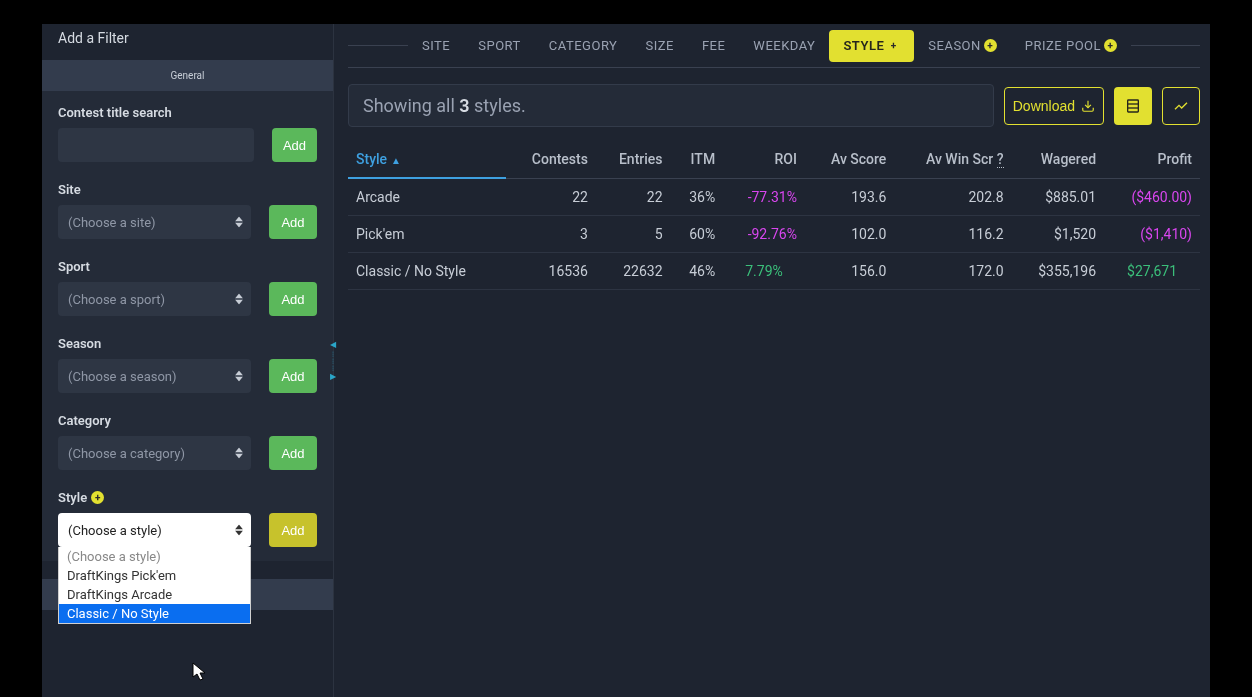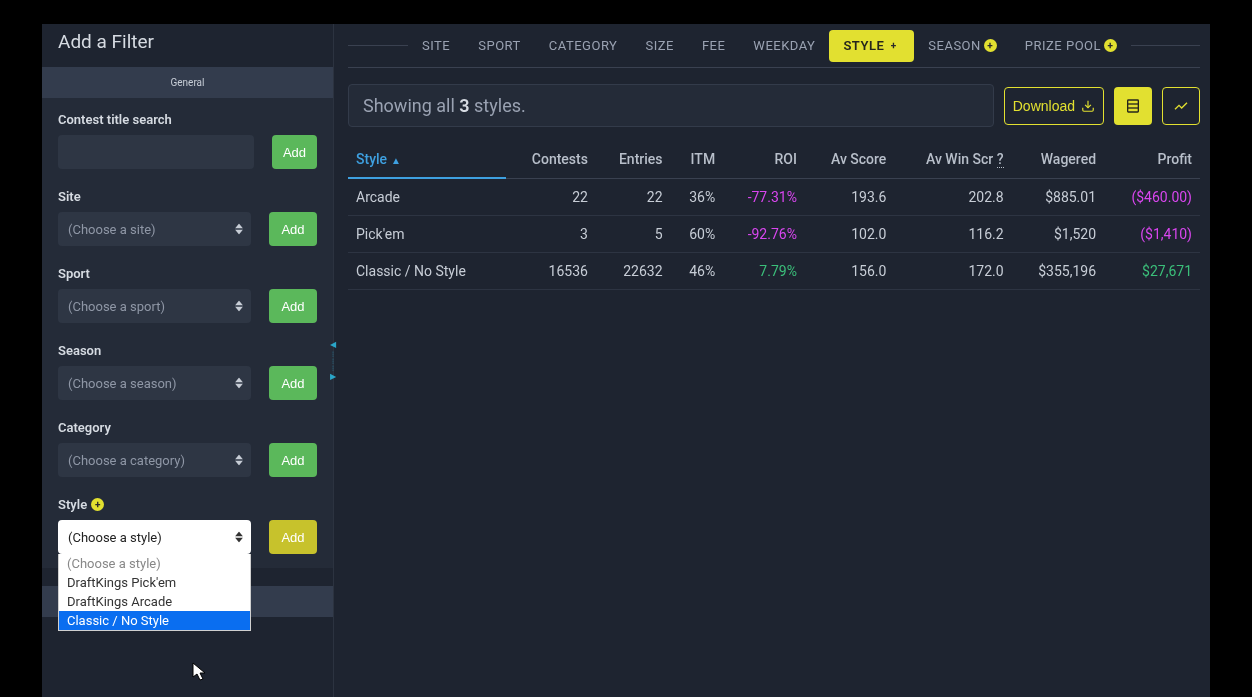--- a/index.html
+++ b/index.html
@@ -25,21 +25,21 @@
 .sidebar {
   width: 292px;
   background: #1e2430;
   display: flex;
   flex-direction: column;
   border-right: 1px solid #2c3340;
   position: relative;
 }
 .sidebar-title {
   padding: 6px 16px 14px 16px;
-  font-size: 19px;
+  font-size: 14px;
   color: #d6dbe2;
 }
 .panel-header {
   background: #333c4d;
   padding: 10px 0;
   font-size: 10px;
   color: #c7cdd6;
   cursor: pointer;
   text-align: center;
 }
@@ -250,21 +250,21 @@
 thead th .sort-icon { font-size: 10px; margin-left: 4px; }
 thead th .hint { border-bottom: 1px dotted #b8bfca; }
 tbody td {
   padding: 10px 8px;
   text-align: right;
   color: #c7cdd6;
   border-bottom: 1px solid #2d3442;
 }
 tbody td.left { text-align: left; }
 .neg { color: #d946ef; }
-.pos { color: #3bbf7a; }
+.pos { color: #3bbf7a; text-align: center; }
 .cursor {
   position: absolute;
   z-index: 200;
   pointer-events: none;
 }
 </style>
 </head>
 <body>
 
 <div class="app">

